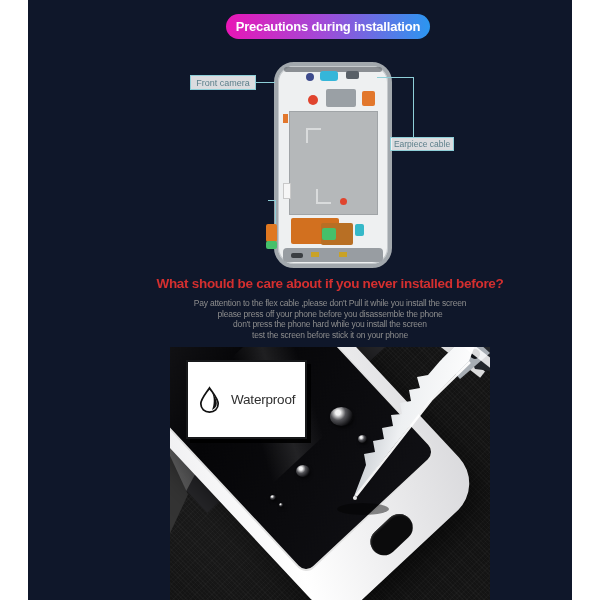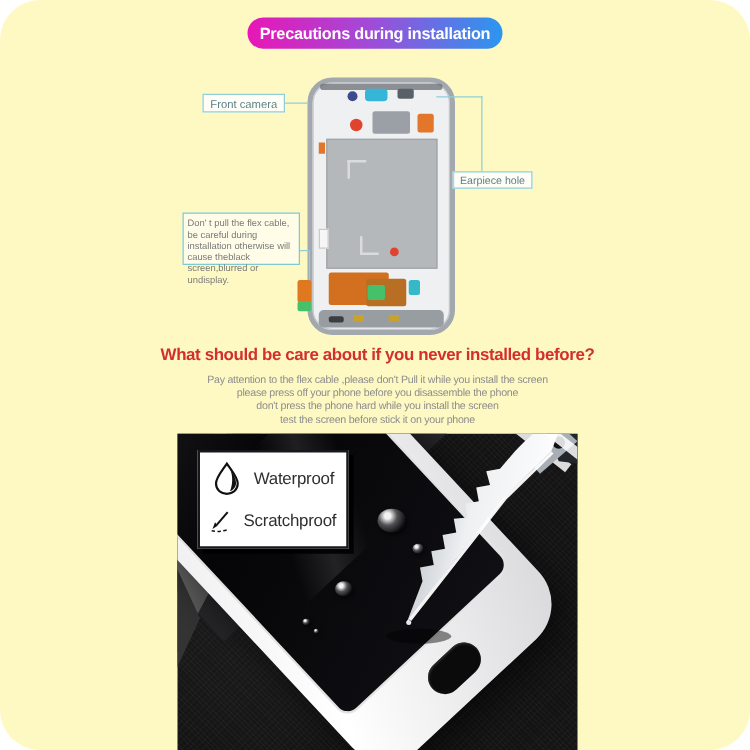--- a/index.html
+++ b/index.html
@@ -1,17 +1,17 @@
 <!DOCTYPE html>
 <html><head>
 <meta charset="utf-8">
 <style>
   * { margin:0; padding:0; box-sizing:border-box; }
   body { background:#ffffff; font-family:"Liberation Sans", sans-serif; }
-  .stage { position:relative; width:600px; height:600px; background:#fef9c3; overflow:hidden; margin:0 auto;border-radius:32px; }
+  .stage { position:relative; width:544px; height:600px; background:#0f172a; overflow:hidden; margin:0 auto; }
 
   
   .badge { position:absolute; left:198px; top:14px; width:204px; height:25px;
     border-radius:13px; background:linear-gradient(90deg,#e916b6 0%,#a04bd8 48%,#2b96f0 100%);
     color:#fff; font-size:13px; font-weight:bold; letter-spacing:-0.2px;
     display:flex; align-items:center; justify-content:center; }
 
   
   .phone-frame { position:absolute; left:246px; top:62px; width:118px; height:206px;
     border-radius:20px; background:#eef0f1; border:4px solid #a2a8ad;
@@ -107,21 +107,21 @@
   .drop1 { left:160px; top:60px; width:23px; height:19px; }
   .drop2 { left:188px; top:88px; width:9px; height:8px; }
   .drop3 { left:126px; top:118px; width:14px; height:12px; }
   .drop4 { left:100px; top:148px; width:6px; height:5px; }
   .drop5 { left:109px; top:156px; width:4px; height:4px; }
 
   .knife-svg { position:absolute; left:0; top:0; }
 
   .feature-box { position:absolute; left:16px; top:13px; width:121px; height:79px;
     background:#ffffff; border:2px solid #17181a; box-shadow:4px 4px 0 rgba(0,0,0,.9);
-    display:flex; flex-direction:column; justify-content:center; gap:7px; padding:4px 8px; }
+    display:flex; flex-direction:row; gap:17px; padding:4px 8px; }
   .feature-row { display:flex; align-items:center; gap:8px; }
   .feature-label { color:#2f2f2f; font-size:13.5px; letter-spacing:-0.2px; }
 </style>
 </head>
 <body>
 
 <div class="stage">
 
   <div class="badge">Precautions during installation</div>
 
@@ -149,22 +149,21 @@
     <div class="pf pf-bottom">
       <div class="pf-gold1"></div>
       <div class="pf-gold2"></div>
       <div class="pf-nub"></div>
     </div>
   </div>
   <div class="flex-connector"></div>
   <div class="flex-connector-tip"></div>
 
   <div class="co-box co-front-camera">Front camera</div>
-  <div class="co-box co-earpiece">Earpiece hole</div>
-  <div class="co-note">Don' t pull the flex cable, be careful during installation otherwise will cause theblack screen,blurred or undisplay.</div>
+  <div class="co-box co-earpiece">Earpiece cable</div>
   <div class="co-line ln-front"></div>
   <div class="co-line ln-ear-h"></div>
   <div class="co-line ln-ear-v"></div>
   <div class="co-line ln-note-h"></div>
   <div class="co-line ln-note-v"></div>
 
   <div class="red-heading">What should be care about if you never installed before?</div>
   <div class="para">
     <div class="pline">Pay attention to the flex cable ,please don't Pull it while you install the screen</div>
     <div class="pline">please press off your phone before you disassemble the phone</div>
@@ -213,24 +212,16 @@
     </svg>
 
     <div class="feature-box">
       <div class="feature-row">
         <svg width="27" height="27" viewBox="0 0 28 28">
           <path d="M14 2 C10 8 5 13.5 5 18.5 C5 23.7 9 27 14 27 C19 27 23 23.7 23 18.5 C23 13.5 18 8 14 2 Z" fill="none" stroke="#111" stroke-width="1.8"></path>
           <path d="M16.5 6.5 C19.3 10.3 21.6 14.6 21.6 18 C21.6 21.2 19.6 23.8 16.6 24.9 C18.8 20 19.3 11.6 16.5 6.5 Z" fill="#111"></path>
         </svg>
         <span class="feature-label">Waterproof</span>
       </div>
-      <div class="feature-row">
-        <svg width="27" height="27" viewBox="0 0 28 28">
-          <path d="M8 19 L21 4" stroke="#111" stroke-width="2.4" fill="none"></path>
-          <polygon points="3,24 9,20 6,16" fill="#111"></polygon>
-          <path d="M2 26 Q10 28 20 25" stroke="#111" stroke-width="1.8" fill="none" stroke-dasharray="4 3"></path>
-        </svg>
-        <span class="feature-label">Scratchproof</span>
-      </div>
     </div>
   </div>
 
 </div>
 
 </body></html>

